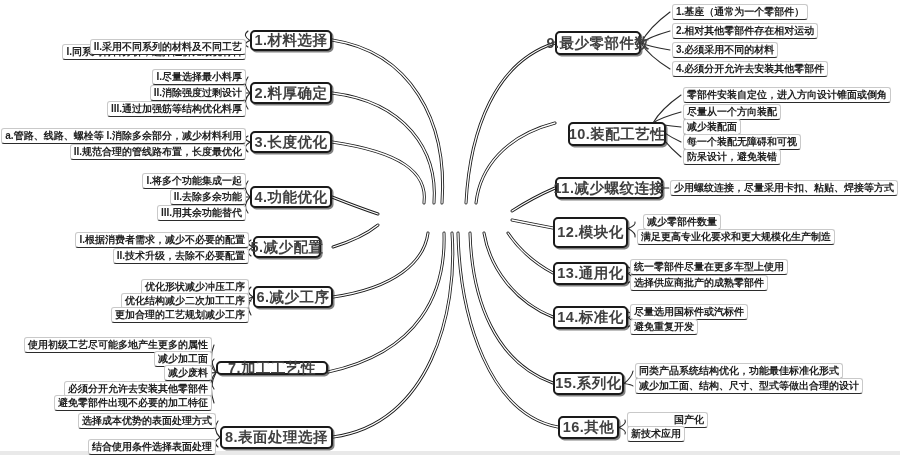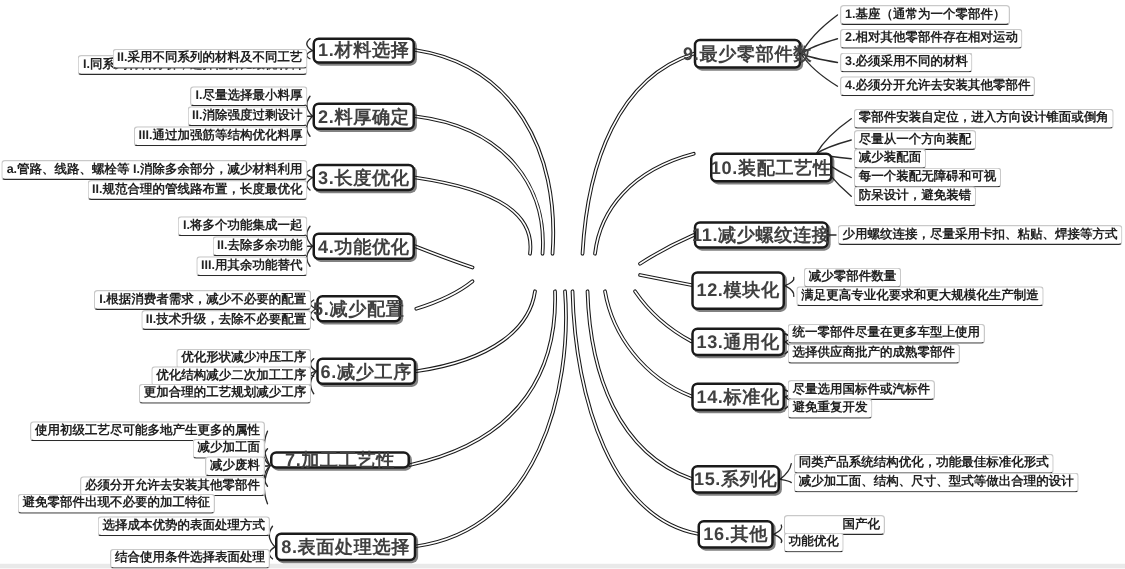--- a/index.html
+++ b/index.html
@@ -145,21 +145,21 @@
       <div class="sub" style="right: 651px; top: 256px;">II.技术升级，去除不必要配置</div>
       <div class="node" style="left: 253px; top: 286px; width: 80px; height: 22px;">6.减少工序</div>
       <div class="sub" style="right: 651px; top: 287px; text-align: center;">优化形状减少冲压工序</div>
       <div class="sub" style="right: 651px; top: 301px;">优化结构减少二次加工工序</div>
       <div class="sub" style="right: 651px; top: 315px;">更加合理的工艺规划减少工序</div>
       <div class="node" style="left: 216px; top: 361px; width: 112px; height: 14px;">7.加工工艺性</div>
       <div class="sub" style="right: 688px; top: 345px;">使用初级工艺尽可能多地产生更多的属性</div>
       <div class="sub" style="right: 688px; top: 359px; margin-left: 21px;">减少加工面</div>
       <div class="sub" style="right: 688px; top: 373px;">减少废料</div>
       <div class="sub" style="right: 688px; top: 389px;">必须分开允许去安装其他零部件</div>
-      <div class="sub" style="right: 728px; top: 403px; margin-left: 28px;">避免零部件出现不必要的加工特征</div>
+      <div class="sub" style="right: 688px; top: 403px; margin-left: 28px;">避免零部件出现不必要的加工特征</div>
       <div class="node" style="left: 220px; top: 426px; width: 113px; height: 23px;">8.表面处理选择</div>
       <div class="sub" style="right: 684px; top: 421px;">选择成本优势的表面处理方式</div>
       <div class="sub" style="right: 684px; top: 447px;">结合使用条件选择表面处理</div>
       <div class="node" style="left: 555px; top: 31px; width: 86px; height: 24px;">9.最少零部件数</div>
       <div class="sub" style="left: 672px; top: 12px;">1.基座（通常为一个零部件）</div>
       <div class="sub" style="left: 672px; top: 31px;">2.相对其他零部件存在相对运动</div>
       <div class="sub" style="left: 672px; top: 50px;">3.必须采用不同的材料</div>
       <div class="sub" style="left: 672px; top: 69px;">4.必须分开允许去安装其他零部件</div>
       <div class="node" style="left: 555px; top: 122px; width: 98px; height: 24px; margin-left: 13px;">10.装配工艺性</div>
       <div class="sub" style="left: 683px; top: 95px;">零部件安装自定位，进入方向设计锥面或倒角</div>
@@ -176,15 +176,15 @@
       <div class="sub" style="left: 630px; top: 267px;">统一零部件尽量在更多车型上使用</div>
       <div class="sub" style="left: 630px; top: 283px;">选择供应商批产的成熟零部件</div>
       <div class="node" style="left: 553px; top: 306px; width: 75px; height: 23px;">14.标准化</div>
       <div class="sub" style="left: 630px; top: 312px;">尽量选用国标件或汽标件</div>
       <div class="sub" style="left: 630px; top: 327px;">避免重复开发</div>
       <div class="node" style="left: 553px; top: 372px; width: 71px; height: 23px;">15.系列化</div>
       <div class="sub" style="left: 635px; top: 371px;">同类产品系统结构优化，功能最佳标准化形式</div>
       <div class="sub" style="left: 635px; top: 386px;">减少加工面、结构、尺寸、型式等做出合理的设计</div>
       <div class="node" style="left: 558px; top: 416px; width: 61px; height: 23px;">16.其他</div>
       <div class="sub" style="left: 627px; top: 420px; padding-left: 46px;">国产化</div>
-      <div class="sub" style="left: 627px; top: 434px;">功能优化</div>
+      <div class="sub" style="left: 627px; top: 434px;">新技术应用</div>
     </div>
 </div>
 
 </body></html>

